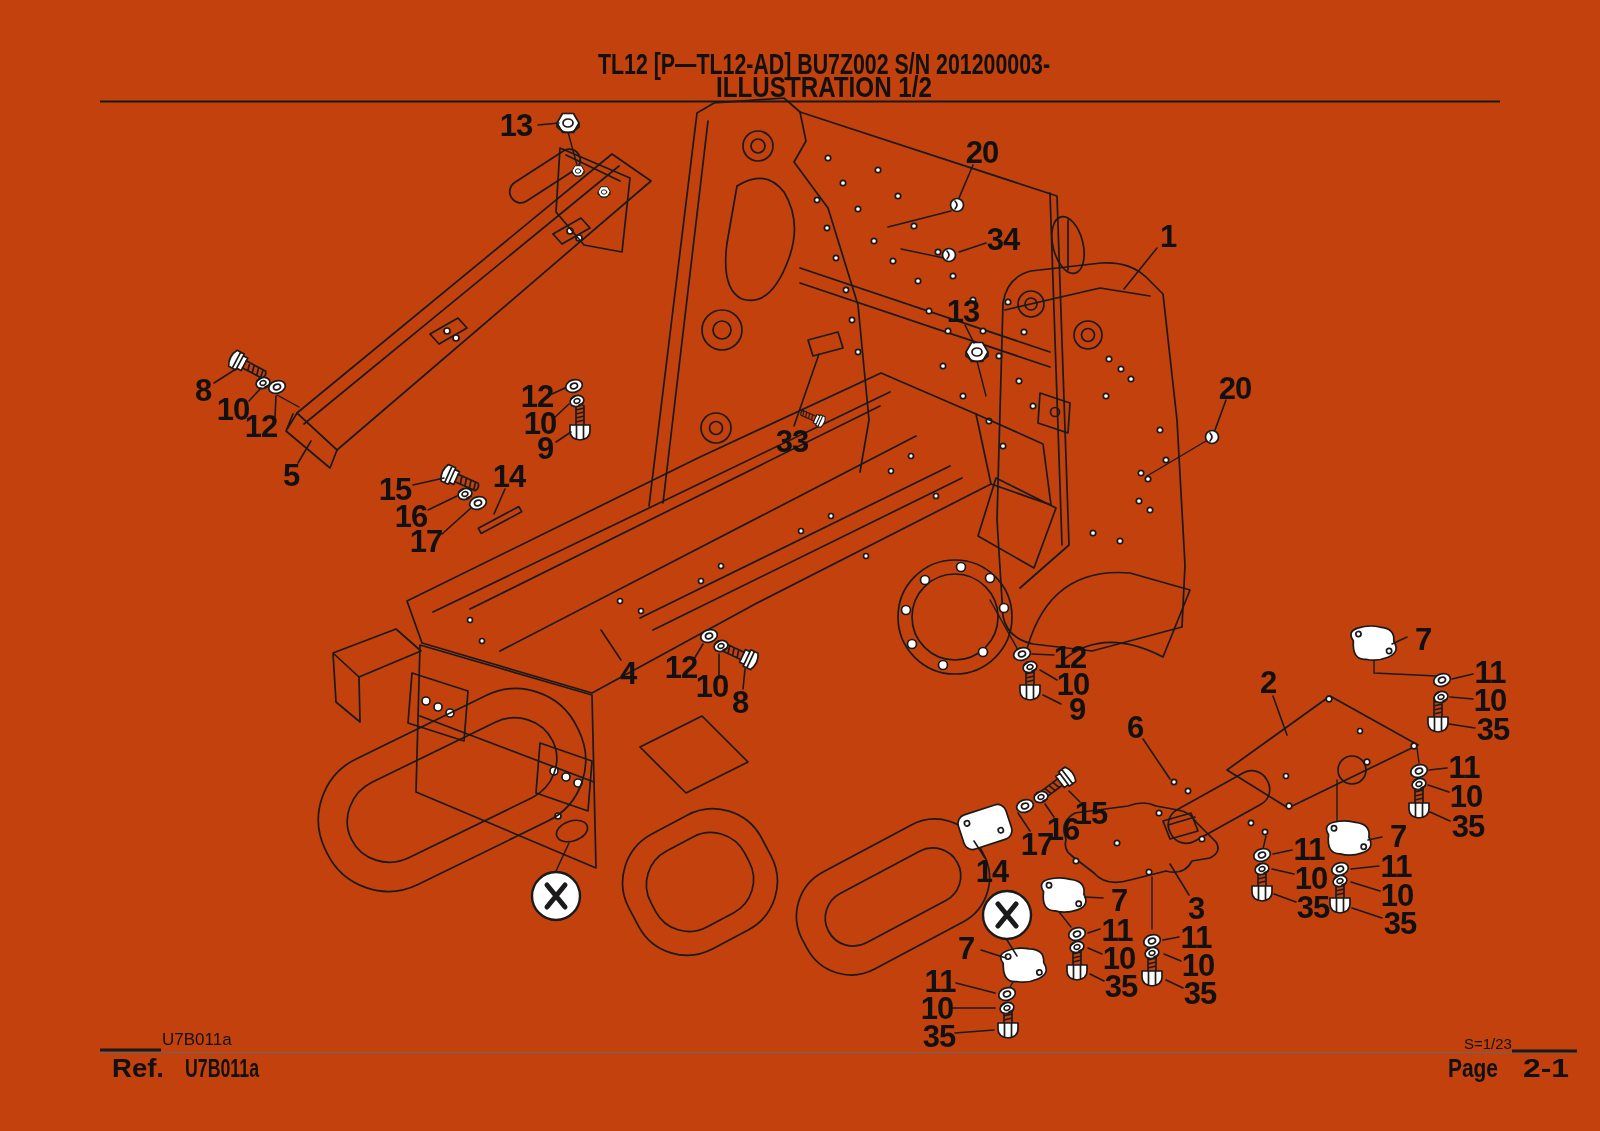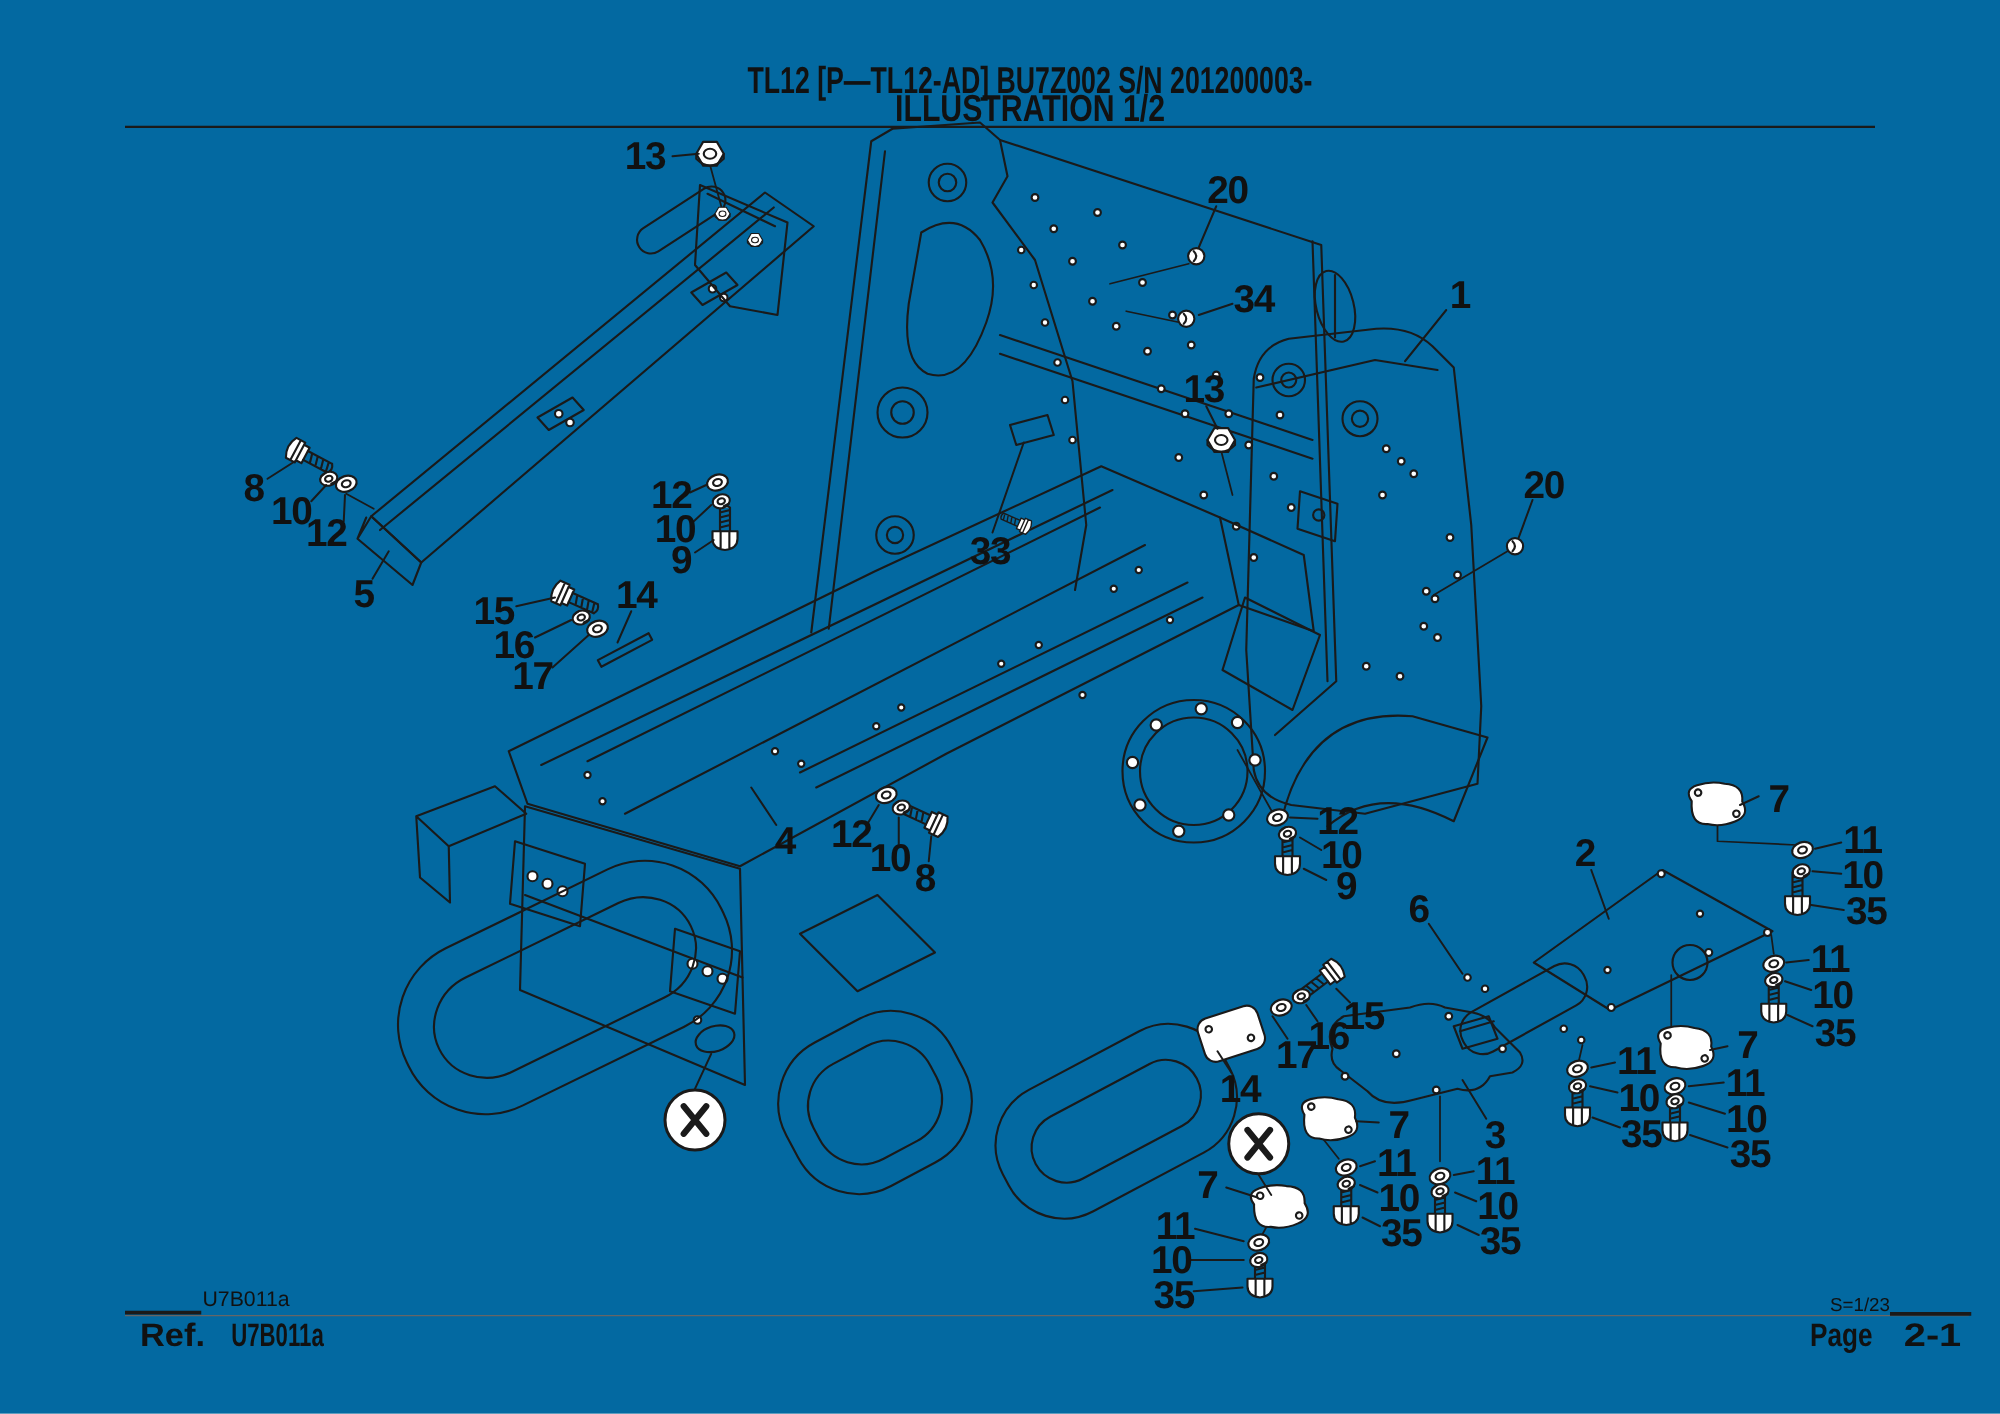--- a/index.html
+++ b/index.html
@@ -1,16 +1,16 @@
 <!DOCTYPE html>
 <html><head>
 <meta charset="utf-8">
 <style>
   html,body{margin:0;padding:0;background:#e8e8e8;}
-  .page{position:relative;width:1600px;height:1131px;background:#0369a1;margin:0 auto;overflow:hidden;
+  .page{position:relative;width:1600px;height:1131px;background:#c2410c;margin:0 auto;overflow:hidden;
         font-family:"Liberation Sans",sans-serif;color:#111;}
   svg{position:absolute;left:0;top:0;}
   svg text{font-family:"Liberation Sans",sans-serif;fill:#111;}
   .title-text{font-weight:700;font-size:30px;}
   .callout{font-weight:700;font-size:31px;letter-spacing:-1px;}
   .foot-small{font-size:17px;}
   .foot-tiny{font-size:15px;}
   .foot-bold{font-weight:700;font-size:26px;}
   .art path,.art rect,.art ellipse,.art circle,.art line,.art polyline{
       fill:none;stroke:#1a1a1a;stroke-width:1.7;stroke-linejoin:round;stroke-linecap:round;}

